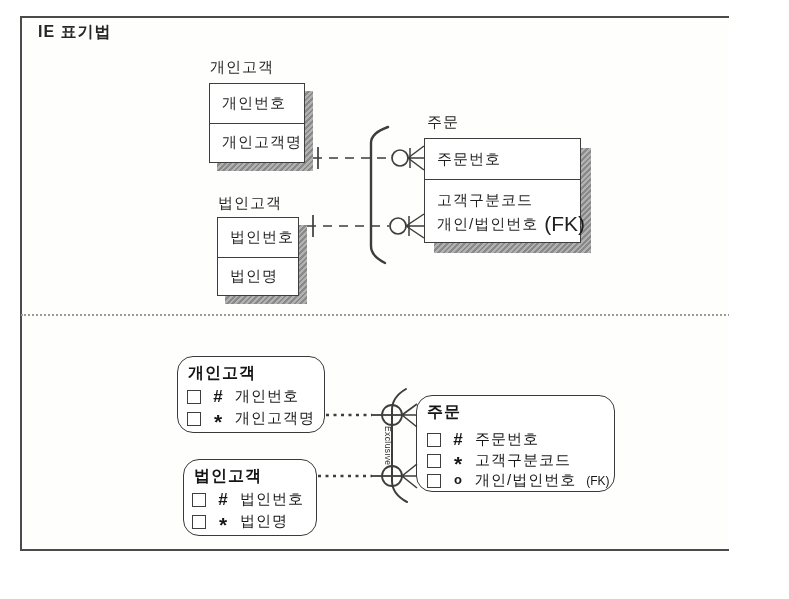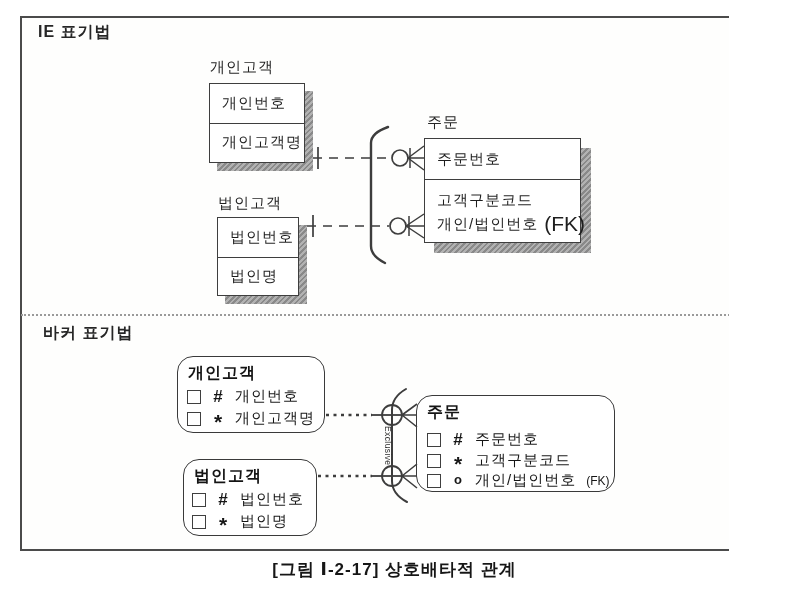--- a/index.html
+++ b/index.html
@@ -60,21 +60,20 @@
 </style>
 </head>
 <body>
 
 <div class="stage">
 
   <div class="frame"></div>
 
   <div class="section-label" style="left:38px;top:22px;">IE 표기법</div>
   <div class="divider"></div>
-  <div class="section-label" style="left:43px;top:323px;">바커 표기법</div>
 
   <div class="ie-label" style="left:210px;top:58px;">개인고객</div>
   <div class="ie-shadow" style="left:217px;top:91px;width:96px;height:80px;"></div>
   <div class="ie-box" style="left:209px;top:83px;width:96px;height:80px;">
     <div class="ie-row pk" style="height:40px;">개인번호</div>
     <div class="ie-row" style="height:37px;">개인고객명</div>
   </div>
 
   <div class="ie-label" style="left:218px;top:194px;">법인고객</div>
   <div class="ie-shadow" style="left:225px;top:225px;width:82px;height:79px;"></div>
@@ -171,15 +170,14 @@
       <path d="M 406 389 Q 392 397 392 410 L 392 481 Q 392 494 407 502" stroke-width="2" stroke-linecap="round"></path>
       <circle cx="392" cy="415" r="10" stroke-width="1.8"></circle>
       <circle cx="392" cy="476" r="10" stroke-width="1.8"></circle>
 
       <path d="M 402 415 L 417 404 M 402 415 L 417 415 M 402 415 L 417 427" stroke-width="1.6"></path>
       <path d="M 402 476 L 417 464 M 402 476 L 417 476 M 402 476 L 417 488" stroke-width="1.6"></path>
     </g>
     <text transform="translate(385,426) rotate(90)" font-size="8.5" fill="#2e2e2e" letter-spacing="0.4" font-family="Liberation Sans, DejaVu Sans, sans-serif">Exclusive</text>
   </svg>
 
-  <div class="caption">[그림 Ⅰ-2-17] 상호배타적 관계</div>
 
 </div>
 
 </body></html>

